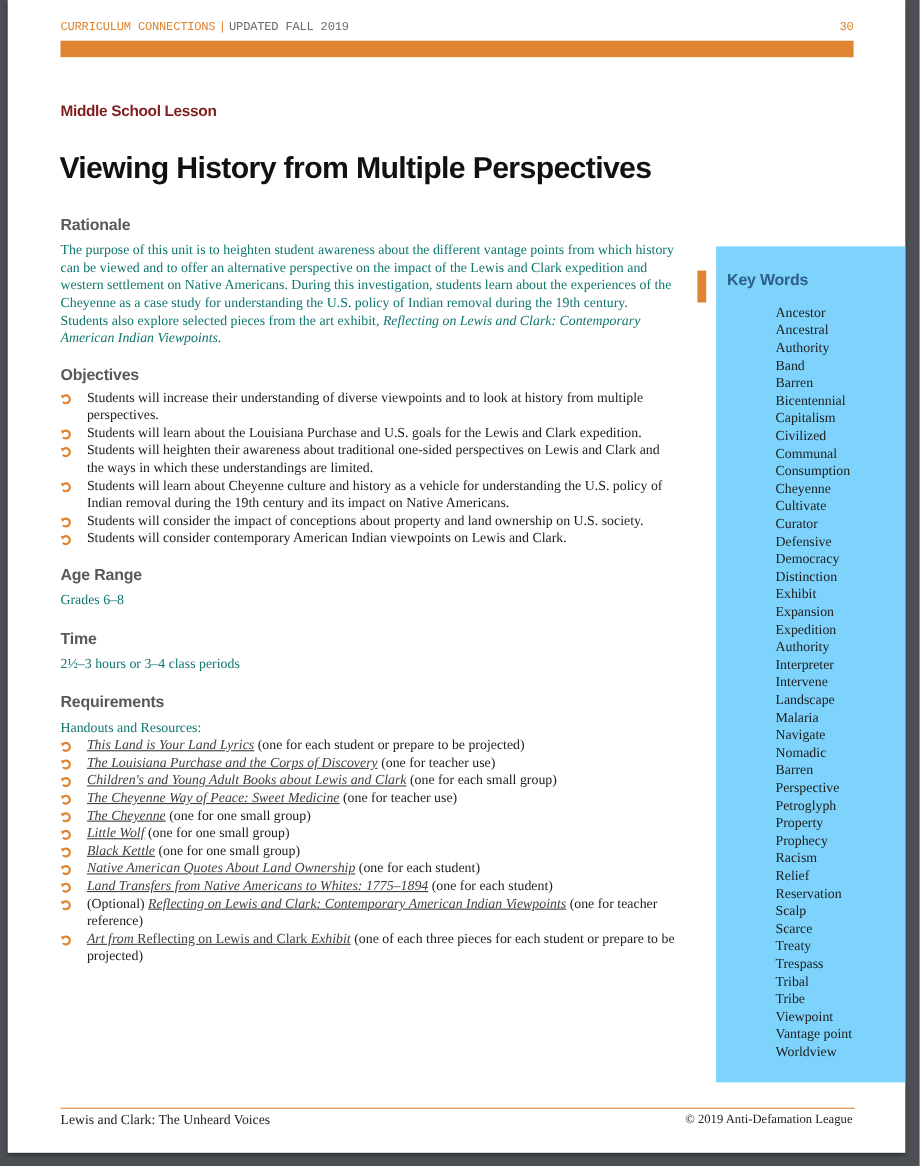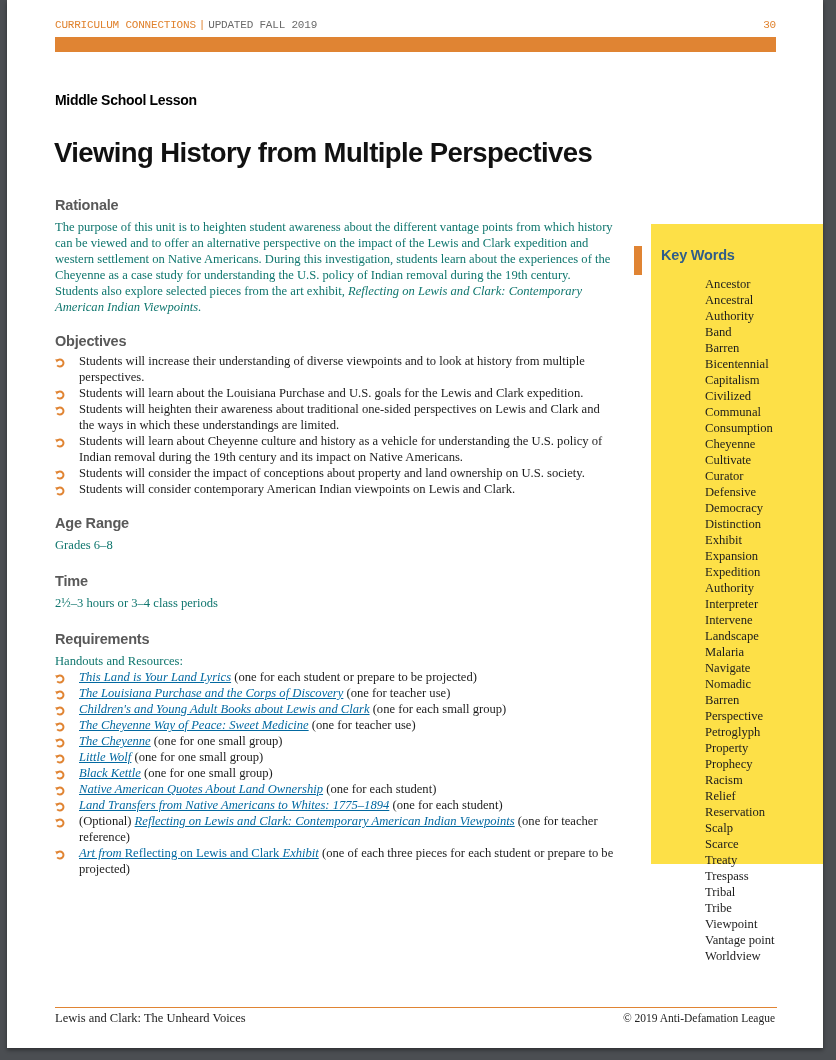--- a/index.html
+++ b/index.html
@@ -15,48 +15,48 @@
     position:absolute; left:48px; top:19px; width:721px; height:16px;
     font-family:Liberation Mono, monospace; font-size:11px; letter-spacing:-0.2px;
   }
   .hdr .series { color:#e0832f; }
   .hdr .sep { color:#e0832f; margin:0 3px; }
   .hdr .upd { color:#6a6a6a; }
   .hdr .pg { position:absolute; right:0; top:0; color:#e0832f; }
   .bar { position:absolute; left:48px; top:37px; width:721px; height:15px; background:#e08433; }
 
   .kicker {
-    position:absolute; left:48px; top:92px; color:#000000;
+    position:absolute; left:48px; top:92px; color:#7f1d1d;
     font-family:"Liberation Sans", sans-serif; font-weight:bold; font-size:14px; letter-spacing:-0.3px;
   }
   .title {
     position:absolute; left:47px; top:137px; margin:0; color:#111;
     font-family:"Liberation Sans", sans-serif; font-weight:bold; font-size:27.5px; letter-spacing:-0.6px;
   }
   .main { position:absolute; left:48px; top:197px; width:560px; }
   .h2 {
     font-family:"Liberation Sans", sans-serif; font-weight:bold; font-size:14.5px; color:#595959;
     margin:0; height:20px; letter-spacing:-0.2px;
   }
   .p { font-size:12.6px; line-height:16px; color:#0f766e; margin:2px 0 0 0; }
   .p i { font-style:italic; }
   ul.arr { list-style:none; margin:0; padding:0; }
   ul.arr li { position:relative; padding-left:24px; font-size:12.6px; line-height:16px; color:#1c1c1c; }
   ul.arr li .b { position:absolute; left:0; top:3px; width:10px; height:10px; }
-  a.lnk { color:#0369a1; font-style:italic; text-decoration:underline; }
+  a.lnk { color:#404040; font-style:italic; text-decoration:underline; }
   a.lnk .up { font-style:normal; }
 
   .sec-obj { margin-top:18px; }
   .sec-age { margin-top:18px; }
   .sec-time { margin-top:20px; }
   .sec-req { margin-top:20px; }
 
   .kw-accent { position:absolute; left:627px; top:246px; width:8px; height:29px; background:#e08433; }
   .kw {
-    position:absolute; left:644px; top:224px; width:172px; height:640px; background:#fde047;
+    position:absolute; left:644px; top:224px; width:172px; height:760px; background:#7dd3fc;
   }
   .kw .kh {
     position:absolute; left:10px; top:23px; margin:0; color:#2f5d8a;
     font-family:"Liberation Sans", sans-serif; font-weight:bold; font-size:14.5px; letter-spacing:-0.2px;
   }
   .kw ul { list-style:none; margin:0; padding:0; position:absolute; left:10px; top:52px; }
   .kw li { font-size:12.6px; line-height:16px; color:#1c1c1c;margin-left:44px; }
 
   .fline { position:absolute; left:48px; top:1007px; width:722px; height:1px; background:#e08433; }
   .ftl { position:absolute; left:48px; top:1011px; font-size:12.5px; color:#222; }

